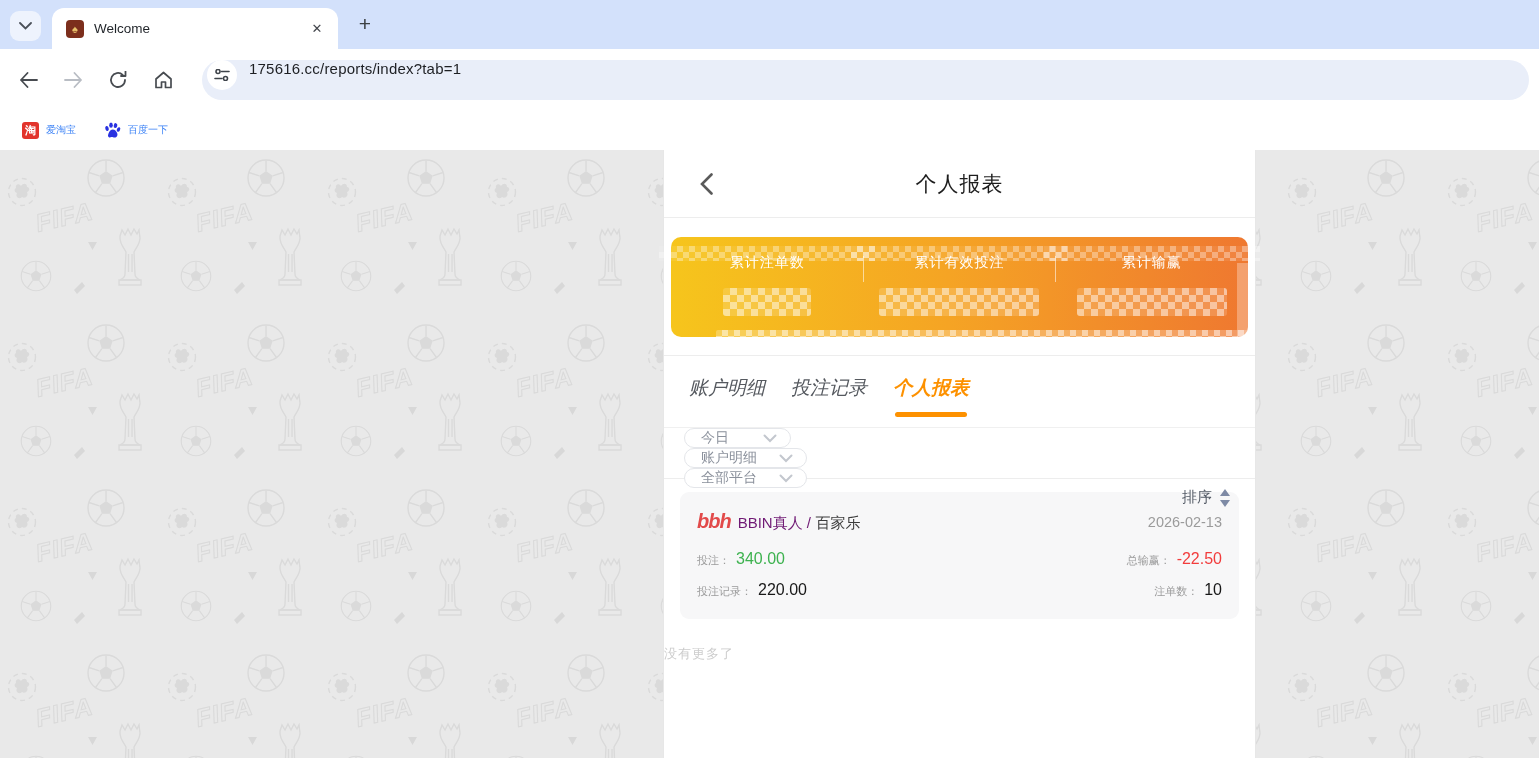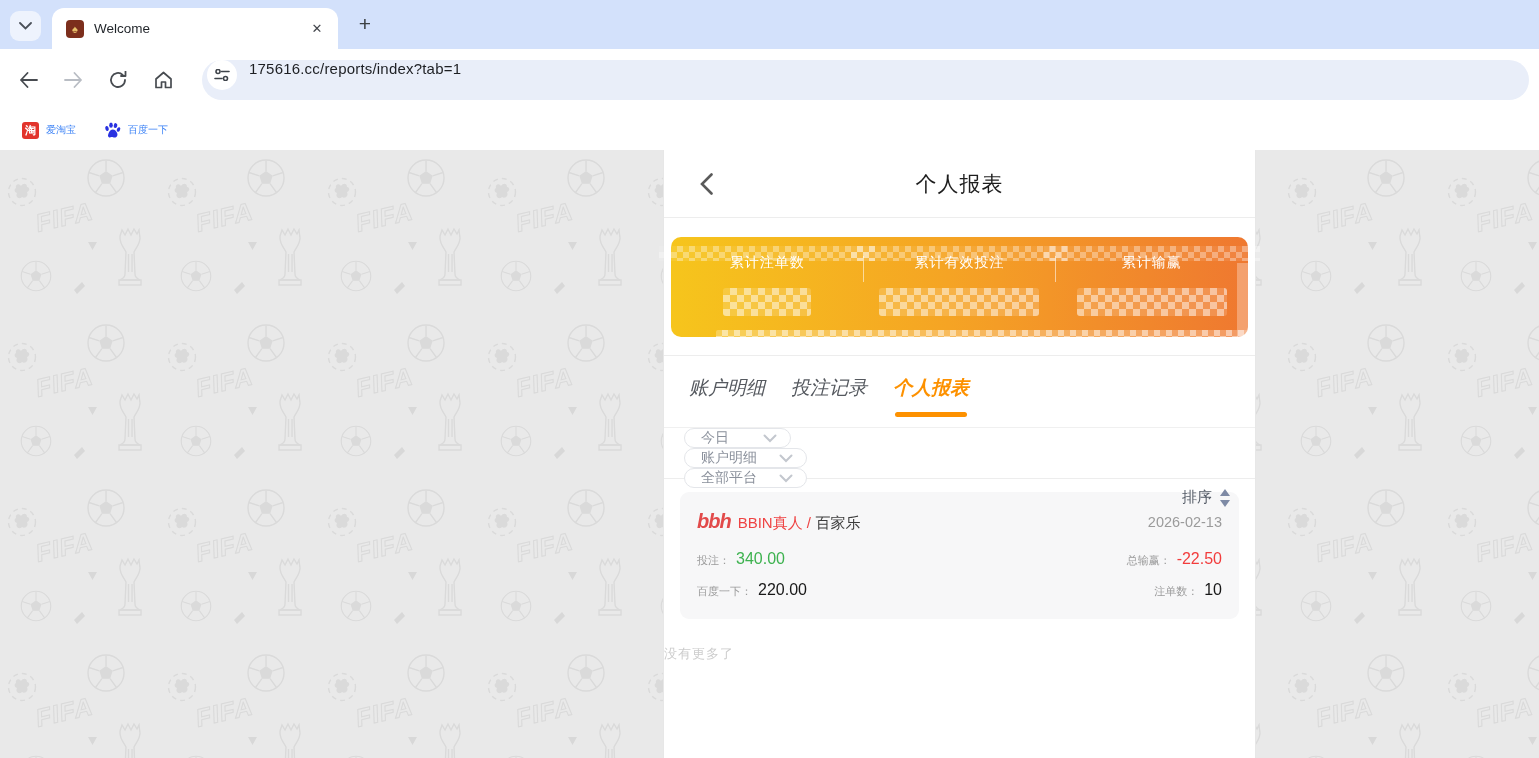--- a/index.html
+++ b/index.html
@@ -67,21 +67,21 @@
   .pw1{width:107px;} .pw2{width:123px;} .pw3{width:123px;}
   .pill .chev{color:#c3c7ce;margin-left:8px;display:flex;}
   .sort-box{margin-left:auto;display:flex;align-items:center;color:#545b66;font-size:15px;cursor:pointer;}
   .sort-icon{display:flex;flex-direction:column;margin-left:7px;line-height:0;}
 
   .report-card{margin:13px 16px 0;background:#f7f7f8;border-radius:9px;padding:18px 17px 20px;}
   .rc-row{display:flex;justify-content:space-between;align-items:center;}
   .rc-head{margin-bottom:17px;}
   .rc-left,.rc-right{display:flex;align-items:baseline;}
   .bbin-logo{color:#e24a4a;font-weight:bold;font-style:italic;font-size:20px;letter-spacing:-1px;margin-right:7px;}
-  .provider{font-size:15px;color:#ef4444;}
+  .provider{font-size:15px;color:#701a75;}
   .game{font-size:15px;color:#3c3c3c;}
   .rc-date{font-size:14.5px;color:#9b9b9b;}
   .metric-row{margin-top:13px;}
   .m-label{font-size:11px;color:#9b9b9b;margin-right:6px;}
   .m-val{font-size:16px;color:#181818;font-weight:500;}
   .m-val.green{color:var(--green);}
   .m-val.red{color:var(--red);}
 
   .no-more{margin-top:26px;text-align:left;font-size:13px;color:#cccccc;letter-spacing:1px;}
 
@@ -280,21 +280,21 @@
           <span class="m-label">投注：</span>
           <span class="m-val green">340.00</span>
         </div>
         <div class="rc-right">
           <span class="m-label">总输赢：</span>
           <span class="m-val red">-22.50</span>
         </div>
       </div>
       <div class="rc-row metric-row">
         <div class="rc-left">
-          <span class="m-label">百度一下：</span>
+          <span class="m-label">投注记录：</span>
           <span class="m-val">220.00</span>
         </div>
         <div class="rc-right">
           <span class="m-label">注单数：</span>
           <span class="m-val">10</span>
         </div>
       </div>
     </div>
 
     <div class="no-more">没有更多了</div>

